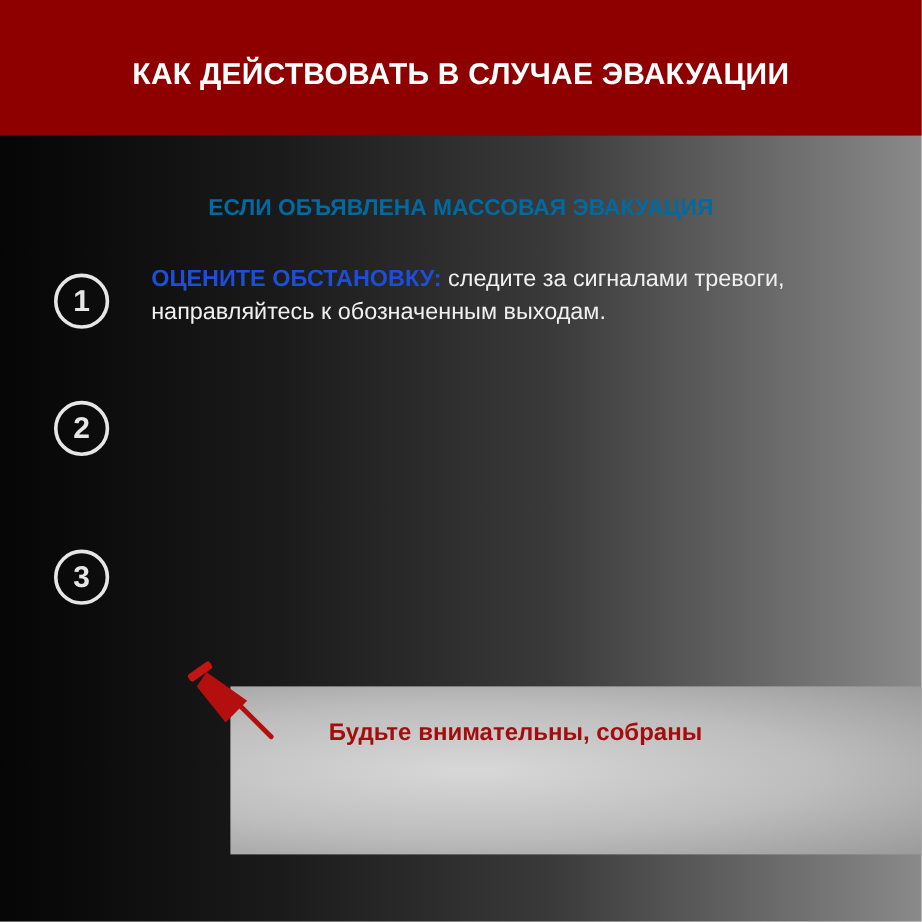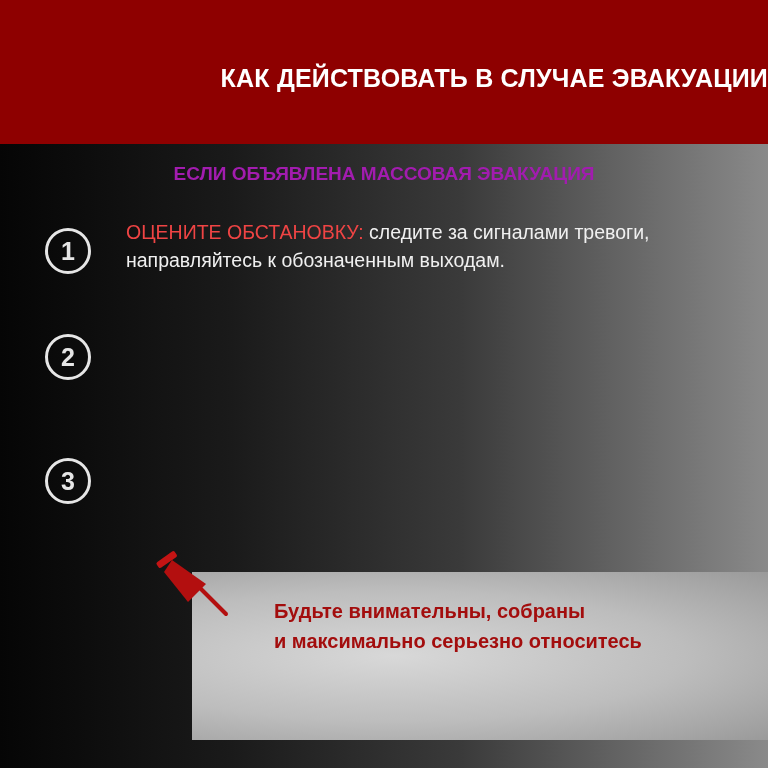--- a/index.html
+++ b/index.html
@@ -2,49 +2,49 @@
 <html><head>
   <meta charset="utf-8">
   <style>
     html, body { margin: 0; padding: 0; }
     body {
       width: 768px; height: 768px; overflow: hidden; position: relative;
       background: linear-gradient(90deg, #050505 0%, #1a1a1a 30%, #3a3a3a 60%, #8a8a8a 100%);
       font-family: "Liberation Sans", sans-serif;
     }
     .header {
-      position: absolute; left: 0; top: 0; width: 768px; height: 144px;
+      position: absolute; left: 0; top: 0; width: 768px; height: 113px;
       background: #8e0000;
-      display: flex; align-items: center; justify-content: flex-end;
+      display: flex; align-items: center; justify-content: center;
     }
     .header-title {
       color: #fff; font-weight: bold; font-size: 25px; letter-spacing: 0.2px;
       margin-top: 12px;
     }
     .subtitle {
       position: absolute; top: 163px; left: 0; width: 768px; text-align: center;
-      color: #a21caf; font-weight: bold; font-size: 19px;
+      color: #0369a1; font-weight: bold; font-size: 19px;
     }
     .step {
       position: absolute; left: 45px; display: flex; align-items: flex-start;
     }
     .num {
       width: 46px; height: 46px; border: 3.5px solid #e6e6e6; border-radius: 50%;
       box-sizing: border-box; display: flex; align-items: center; justify-content: center;
       color: #e6e6e6; font-weight: bold; font-size: 25px; flex-shrink: 0;
     }
     .text {
       margin-left: 35px; color: #f0f0f0; font-size: 19.5px; line-height: 28px; width: 610px;
     }
-    .text b { font-weight: normal; color: #ef4444; }
+    .text b { font-weight: bold; color: #1d4ed8; }
     .s1 { top: 218px; } .s1 .num { margin-top: 10px; }
     .s2 { top: 324px; } .s2 .num { margin-top: 10px; }
     .s3 { top: 434px; } .s3 .num { margin-top: 24px; }
     .panel {
-      position: absolute; left: 192px; top: 572px; width: 576px; height: 168px;
+      position: absolute; left: 192px; top: 572px; width: 576px; height: 140px;
       background: radial-gradient(ellipse at 35% 50%, #d8d8d8 0%, #bdbdbd 55%, #9a9a9a 100%);
     }
     .panel-text {
       position: absolute; left: 82px; top: 24px; color: #a30d0d; font-weight: bold;
       font-size: 20px; line-height: 30px;
     }
     .pin { position: absolute; left: 150px; top: 550px; width: 90px; height: 70px; }
   </style>
 </head>
 <body>
@@ -64,21 +64,20 @@
   <div class="num">2</div>
 </div>
 
 <div class="step s3">
   <div class="num">3</div>
 </div>
 
 <div class="panel">
   <div class="panel-text">
     <div>Будьте внимательны, собраны</div>
-    <div>и максимально серьезно относитесь</div>
   </div>
 </div>
 
 <svg class="pin" viewBox="0 0 90 70">
   <line x1="48" y1="36" x2="76" y2="64" stroke="#b30f0f" stroke-width="4" stroke-linecap="round"></line>
   <polygon points="22,10 56,34 38,52 14,22" fill="#b30f0f"></polygon>
   <rect x="6" y="6" width="22" height="7" rx="2" transform="rotate(-35 17 10)" fill="#c41414"></rect>
 </svg>
 
 </body></html>

